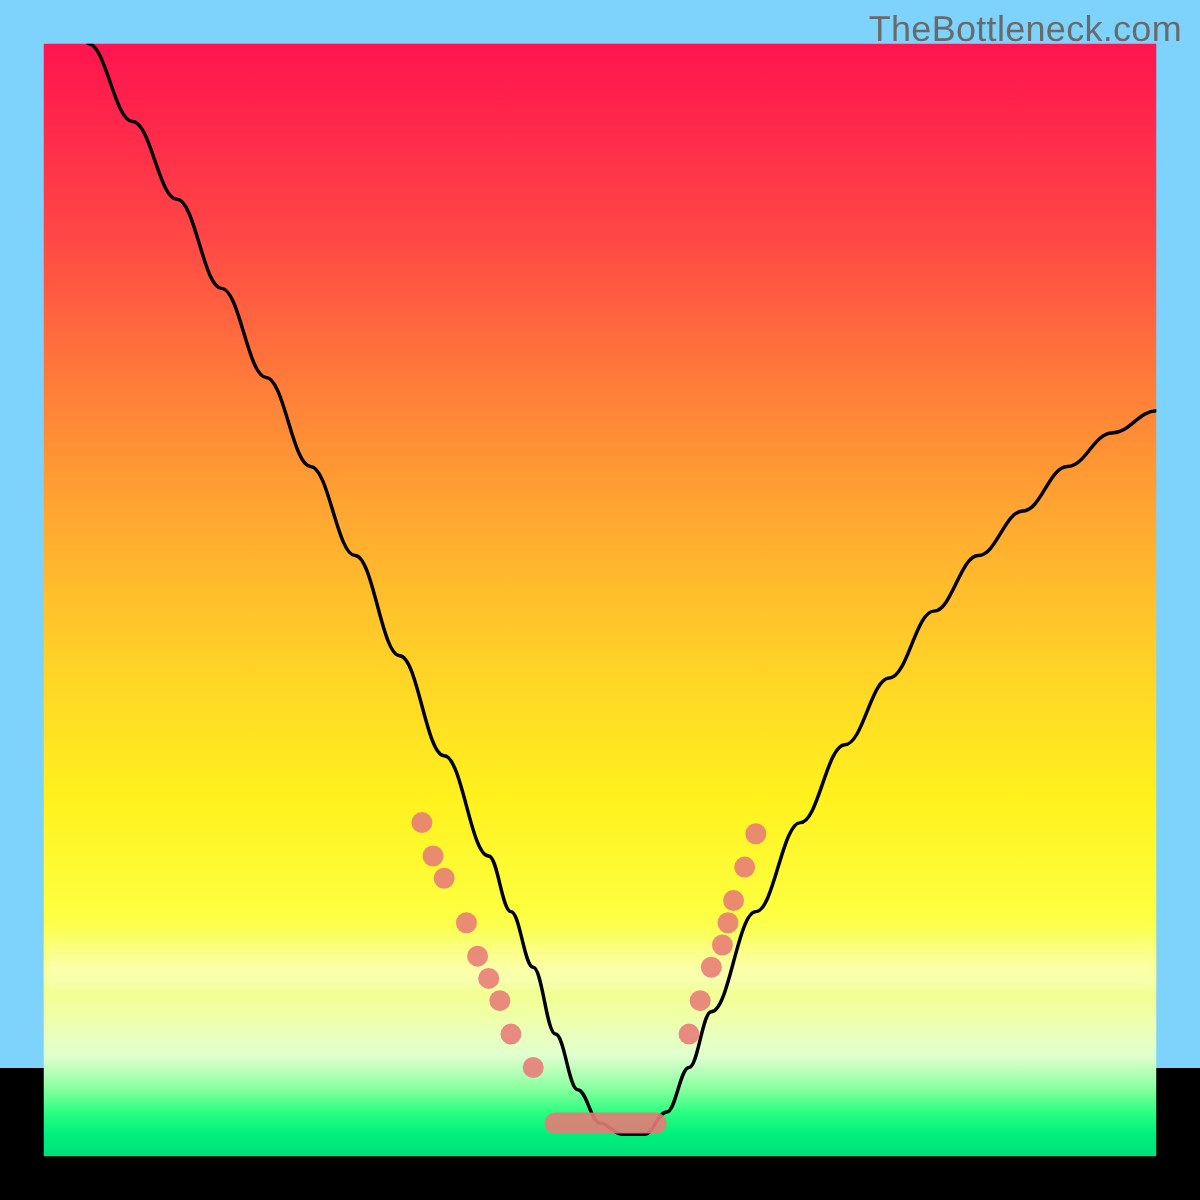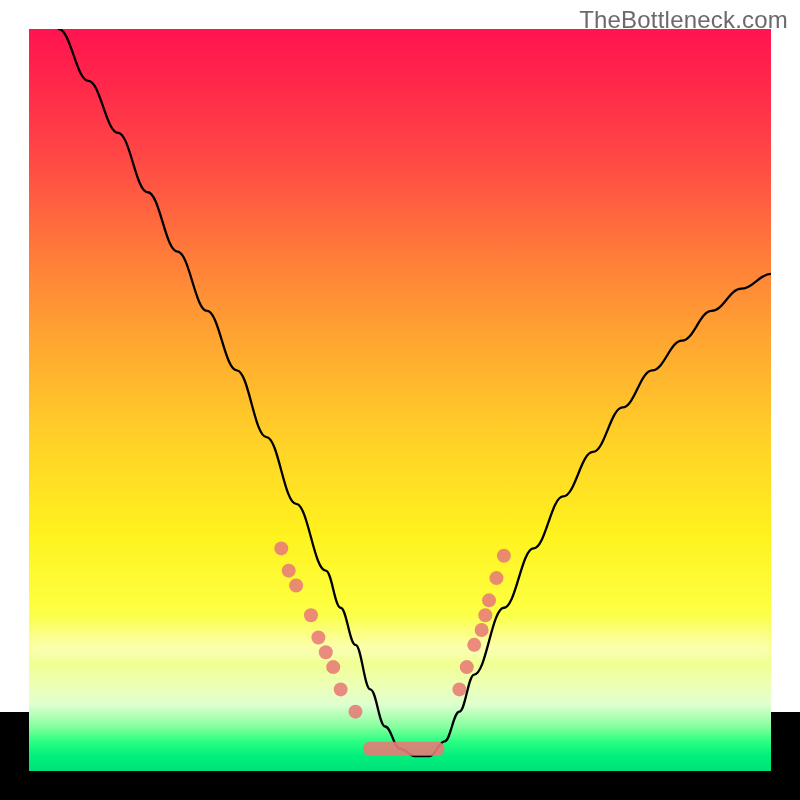--- a/index.html
+++ b/index.html
@@ -8,21 +8,21 @@
     width: 800px;
     height: 800px;
     overflow: hidden;
     background: #000;
     font-family: Arial, Helvetica, sans-serif;
   }
   .frame {
     position: absolute;
     top: 0; left: 0;
     width: 800px; height: 712px;
-    background: #ffffff;
+    background: #7dd3fc;
   }
   .plot {
     position: absolute;
     top: 29px;
     left: 29px;
     width: 742px;
     height: 742px;
     overflow: hidden;
   }
   .gradient {

